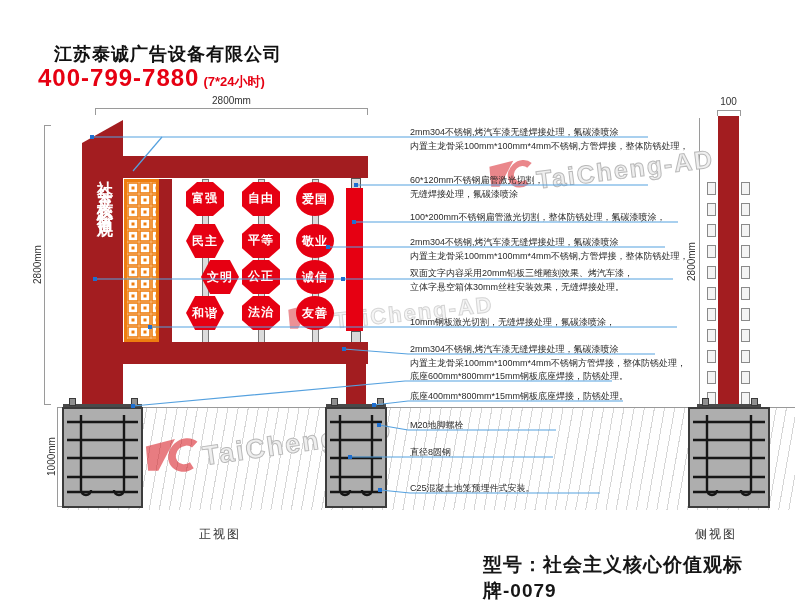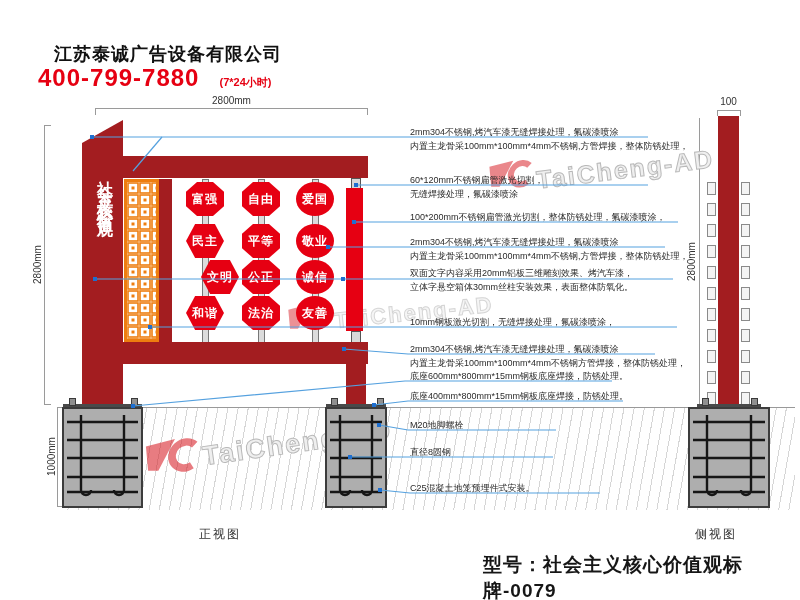--- a/index.html
+++ b/index.html
@@ -2,38 +2,38 @@
 <html><head>
 <meta charset="utf-8">
 <style>
   html,body{margin:0;padding:0;background:#ffffff;}
   body{font-family:"Liberation Sans","DejaVu Sans",sans-serif;}
   .canvas{position:relative;width:800px;height:600px;background:#fff;overflow:hidden;}
   .abs{position:absolute;}
   
   .company{left:54px;top:42px;font-size:18px;font-weight:bold;color:#111;letter-spacing:1px;}
   .phone{left:38px;top:64px;font-size:24px;font-weight:bold;color:#e60012;letter-spacing:1px;}
-  .phone .hours{font-size:11px;letter-spacing:0;margin-left:20px;}
+  .phone .hours{font-size:13px;letter-spacing:0;margin-left:4px;}
   
   .dim-label{font-size:10px;color:#333;}
   .dim-line{background:#9a9a9a;}
   .rot{transform:rotate(-90deg);transform-origin:center;}
   
   .dkred{background:#a31d20;}
   .btred{background:#e60012;}
   
   .left-panel{left:82px;top:120px;width:41px;height:284px;background:#a31d20;
     clip-path:polygon(0 23px,100% 0,100% 100%,0 100%);}
   .vtext{left:97px;top:168px;height:210px;writing-mode:vertical-rl;text-orientation:upright;
     color:#fff;font-size:16px;font-weight:bold;letter-spacing:5px;line-height:16px;}
   .lattice{left:124px;top:179px;width:29px;height:157px;border:3px solid #ee7d0f;background:#fff;}
   .pole{width:5px;background:#dcdcdc;border:1px solid #777;}
   .badge{width:38px;height:34px;background:#e60012;color:#fff;font-size:12px;font-weight:bold;
     text-align:center;line-height:34px;letter-spacing:1px;z-index:12;}
-  .badge.octagon{clip-path:polygon(29% 0%,71% 0%,100% 29%,100% 71%,71% 100%,29% 100%,0% 71%,0% 29%);}
+  .badge.octagon{clip-path:polygon(29% 0%,71% 0%,100% 29%,100% 71%,71% 100%,29% 100%,0% 71%,0% 29%);font-family:Liberation Mono, monospace;}
   .badge.hexagon{clip-path:polygon(24% 0%,76% 0%,100% 50%,76% 100%,24% 100%,0% 50%);}
   .badge.circle{border-radius:50%;}
   .connector{width:8px;background:#d8d8d8;border:1px solid #555;}
   
   .ground{left:66px;top:407px;width:729px;height:102px;border-top:1px solid #999;z-index:1;
     background:repeating-linear-gradient(100deg,#ffffff 0px,#ffffff 9px,#d6d6d6 9px,#d6d6d6 10px);}
   .foundation{background:#aeaeae;border:2px solid #3c3c3c;z-index:3;}
   .baseplate{height:3px;background:#4a4a4a;z-index:11;}
   .bolt{width:5px;height:6px;background:#909090;border:1px solid #3a3a3a;z-index:11;}
   .view-label{font-size:12px;color:#333;letter-spacing:2px;}
@@ -232,21 +232,21 @@
       <rect x="348" y="455" width="4" height="4"></rect>
       <rect x="378" y="488" width="4" height="4"></rect>
     </g>
   </svg>
 
   <div id="annotations">
       <div class="abs annotation" style="top: 126px;"><span>2mm304不锈钢,烤汽车漆无缝焊接处理，氟碳漆喷涂</span><span class="l2">内置主龙骨采100mm*100mm*4mm不锈钢,方管焊接，整体防锈处理，</span></div>
       <div class="abs annotation" style="top: 174px;"><span>60*120mm不锈钢扁管激光切割，</span><span class="l2">无缝焊接处理，氟碳漆喷涂</span></div>
       <div class="abs annotation" style="top: 211px;"><span>100*200mm不锈钢扁管激光切割，整体防锈处理，氟碳漆喷涂，</span></div>
       <div class="abs annotation" style="top: 236px;"><span>2mm304不锈钢,烤汽车漆无缝焊接处理，氟碳漆喷涂</span><span class="l2">内置主龙骨采100mm*100mm*4mm不锈钢,方管焊接，整体防锈处理，</span></div>
-      <div class="abs annotation" style="top: 267px;"><span>双面文字内容采用20mm铝板三维雕刻效果、烤汽车漆，</span><span class="l2">立体字悬空箱体30mm丝柱安装效果，表面整体防氧化。</span></div>
+      <div class="abs annotation" style="top: 267px;"><span>双面文字内容采用20mm铝板三维雕刻效果、烤汽车漆，</span><span class="l2">立体字悬空箱体30mm丝柱安装效果，无缝焊接处理。</span></div>
       <div class="abs annotation" style="top: 316px;"><span>10mm钢板激光切割，无缝焊接处理，氟碳漆喷涂，</span></div>
       <div class="abs annotation" style="top: 343px;"><span>2mm304不锈钢,烤汽车漆无缝焊接处理，氟碳漆喷涂</span><span class="l2">内置主龙骨采100mm*100mm*4mm不锈钢方管焊接，整体防锈处理，</span></div>
       <div class="abs annotation" style="top: 370px;"><span>底座600mm*800mm*15mm钢板底座焊接，防锈处理。</span></div>
       <div class="abs annotation" style="top: 390px;"><span>底座400mm*800mm*15mm钢板底座焊接，防锈处理。</span></div>
       <div class="abs annotation" style="top: 419px;"><span>M20地脚螺栓</span></div>
       <div class="abs annotation" style="top: 446px;"><span>直径8圆钢</span></div>
       <div class="abs annotation" style="top: 482px;"><span>C25混凝土地笼预埋件式安装。</span></div>
     </div>
 
   <div class="abs model">型号：社会主义核心价值观标牌-0079</div>

